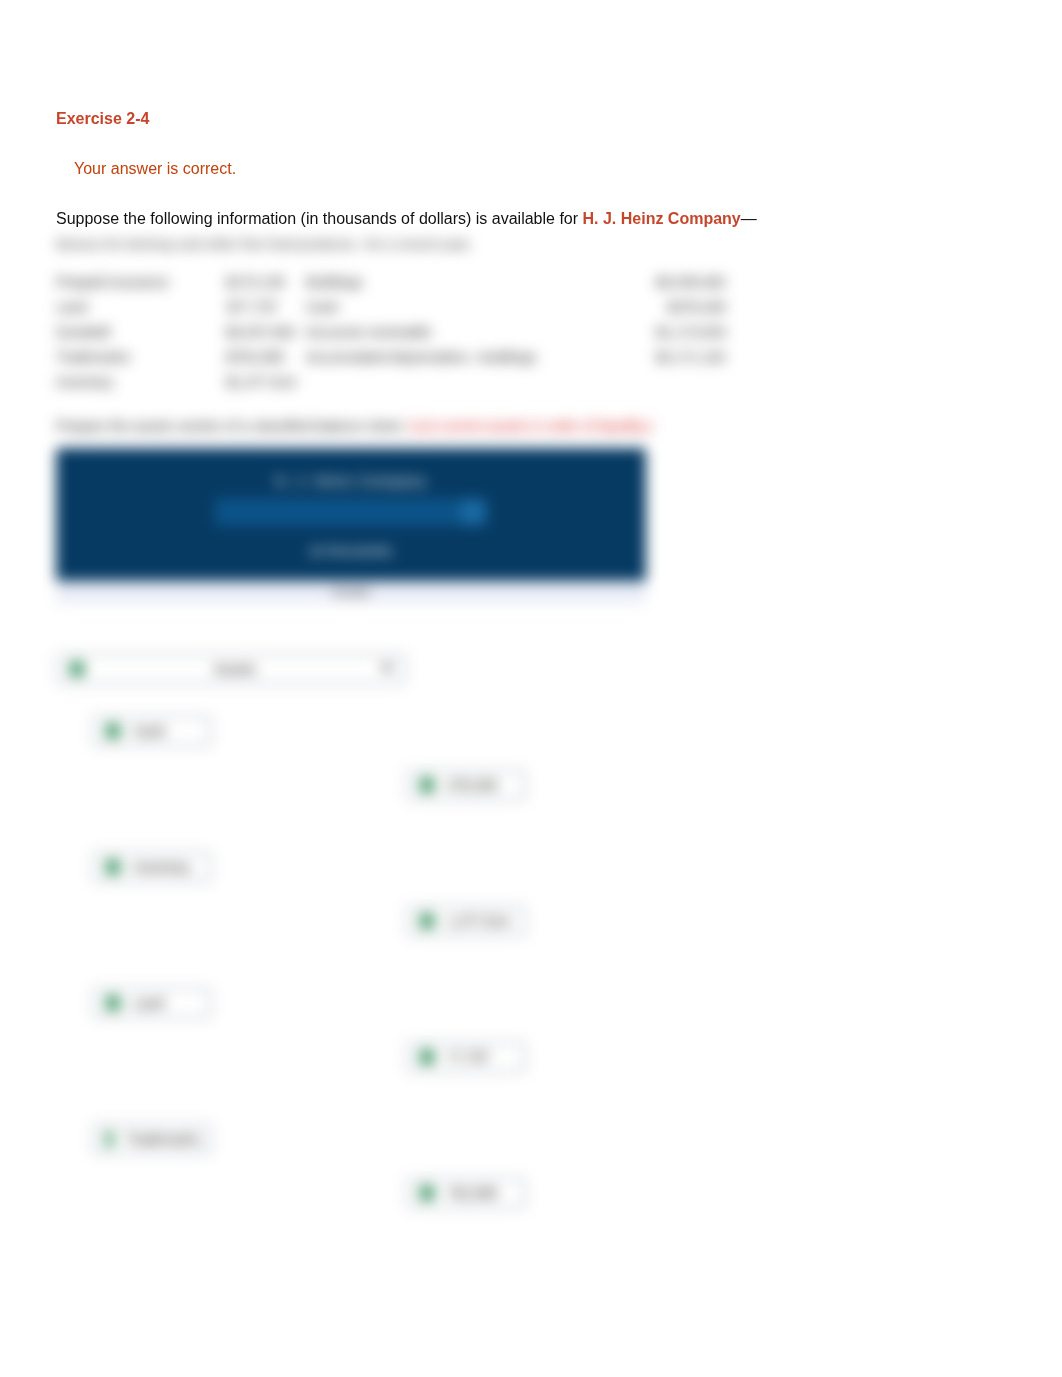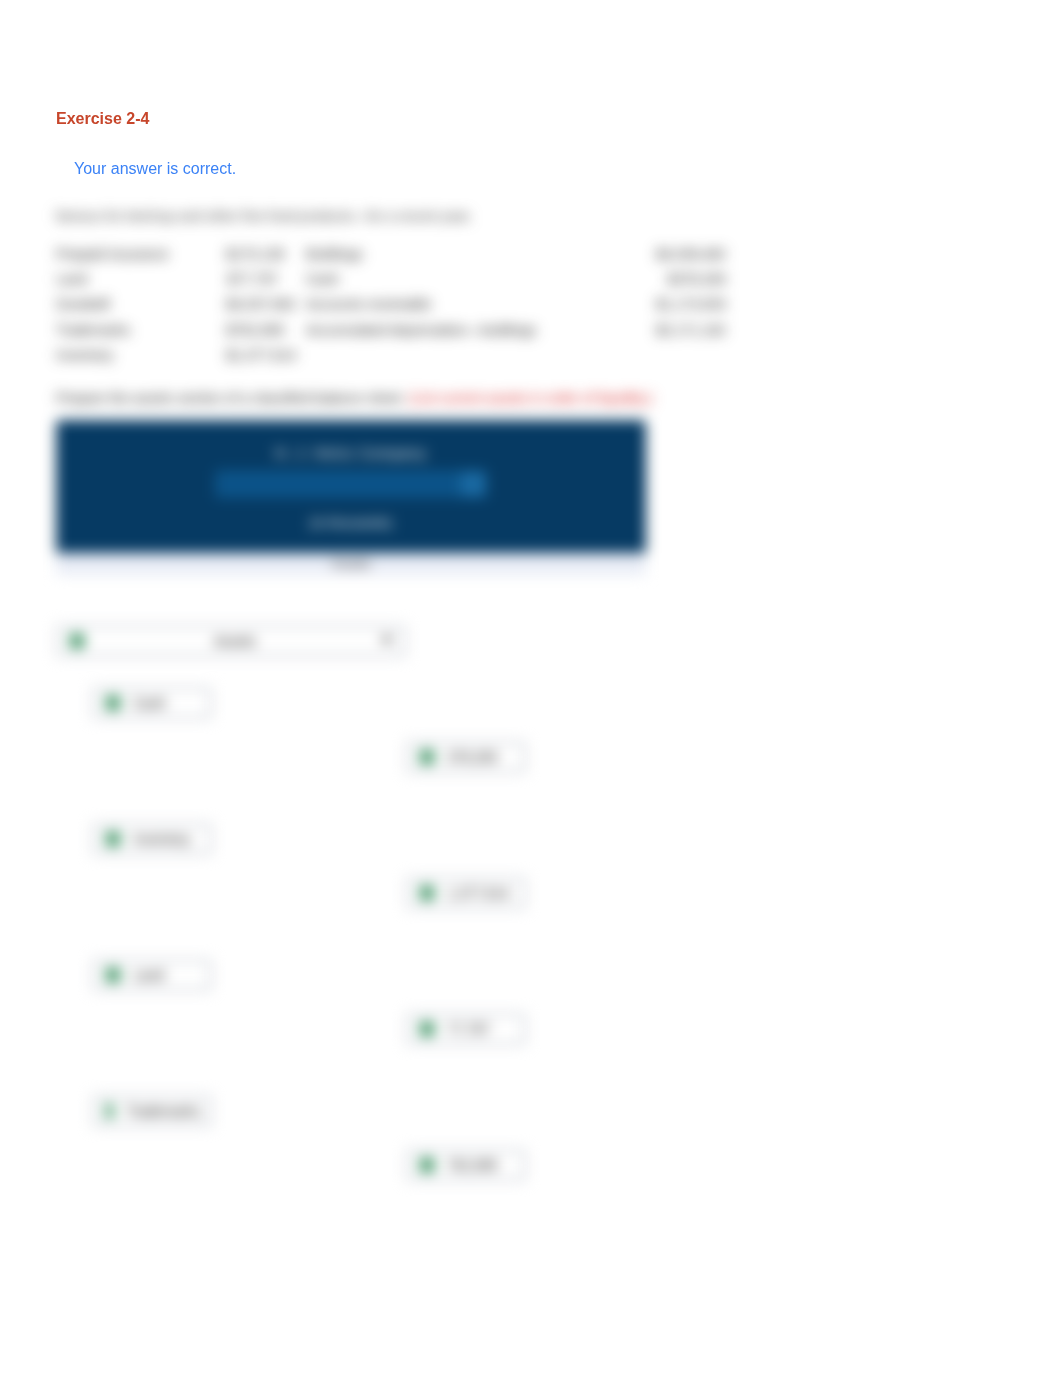--- a/index.html
+++ b/index.html
@@ -18,21 +18,21 @@
       color: #c7462b;
       font-size: 16px;
       font-weight: bold;
       margin-bottom: 32px;
     }
     .correct-line {
       font-size: 16px;
       font-weight: 500;
       margin-left: 18px;
       margin-bottom: 30px;
-      color: #3b82f6;
+      color: #c2410c;
     }
     .para {
       font-size: 16px;
       color: #111;
       line-height: 1.35;
     }
     .para .company {
       color: #c7462b;
       font-weight: bold;
     }
@@ -140,20 +140,23 @@
 <body>
 
 <div class="page">
 
   <div class="ex-title">Exercise 2-4</div>
 
   <div class="correct-line">
     <span>Your answer is correct.</span>
   </div>
 
+  <div class="para">
+    <span>Suppose the following information (in thousands of dollars) is available for </span><span class="company">H. J. Heinz Company</span><span>—</span>
+  </div>
 
   <div class="blur-zone">
     <div class="subline">famous for ketchup and other fine food products—for a recent year.</div>
 
     <div>
       <div class="data-row">
         <span class="lcol-label">Prepaid insurance</span>
         <span class="lcol-val">$170,139</span>
         <span class="rcol-label">Buildings</span>
         <span class="rcol-val">$4,039,482</span>

